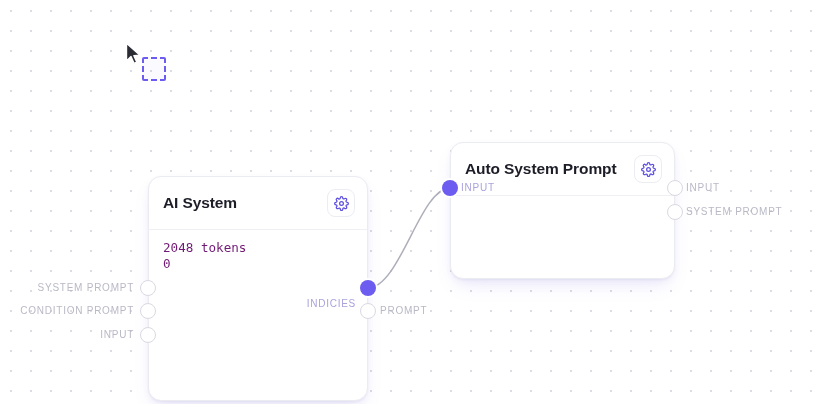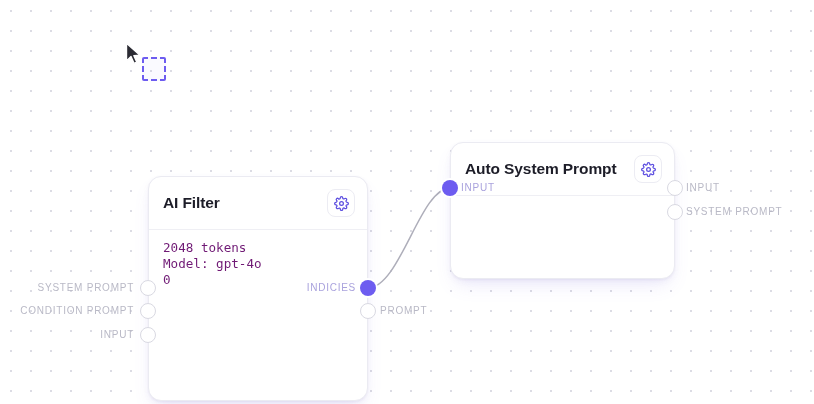--- a/index.html
+++ b/index.html
@@ -130,48 +130,47 @@
 <body>
 
 <div id="canvas">
 
   <svg id="edges" viewBox="0 0 814 404" width="814" height="404">
     <path id="edge-0" fill="none" stroke="#aeaeba" stroke-width="1.5" stroke-linecap="round" d="M 368,288 C 400,288 420,188 450,188"></path>
   </svg>
 
   <div class="node" id="node-ai-filter" style="left:148px; top:135px; width:220px; height:225px;">
     <div class="node-header" style="height:53px;">
-      <span class="node-title">AI Filter</span>
+      <span class="node-title">AI System</span>
       <div class="gear-btn">
         <span>
           <svg width="15" height="15" viewBox="0 0 24 24" fill="none" stroke="#5c4ee0" stroke-width="2" stroke-linecap="round" stroke-linejoin="round">
             <circle cx="12" cy="12" r="3"></circle>
             <path d="M19.4 15a1.65 1.65 0 0 0 .33 1.82l.06.06a2 2 0 1 1-2.83 2.83l-.06-.06a1.65 1.65 0 0 0-1.82-.33 1.65 1.65 0 0 0-1 1.51V21a2 2 0 1 1-4 0v-.09A1.65 1.65 0 0 0 9 19.4a1.65 1.65 0 0 0-1.82.33l-.06.06a2 2 0 1 1-2.83-2.83l.06-.06a1.65 1.65 0 0 0 .33-1.82 1.65 1.65 0 0 0-1.51-1H3a2 2 0 1 1 0-4h.09A1.65 1.65 0 0 0 4.6 9a1.65 1.65 0 0 0-.33-1.82l-.06-.06a2 2 0 1 1 2.83-2.83l.06.06a1.65 1.65 0 0 0 1.82.33H9a1.65 1.65 0 0 0 1-1.51V3a2 2 0 1 1 4 0v.09a1.65 1.65 0 0 0 1 1.51 1.65 1.65 0 0 0 1.82-.33l.06-.06a2 2 0 1 1 2.83 2.83l-.06.06a1.65 1.65 0 0 0-.33 1.82V9a1.65 1.65 0 0 0 1.51 1H21a2 2 0 1 1 0 4h-.09a1.65 1.65 0 0 0-1.51 1z"></path>
           </svg>
         </span>
       </div>
     </div>
     <div class="node-body">
       <div class="mono-line">2048 tokens</div>
-      <div class="mono-line">Model: gpt-4o</div>
       <div class="mono-line">0</div>
     </div>
   </div>
 
   <div class="port inactive" style="left:140px; top:280px;"></div>
   <div class="port-label right-aligned" style="left:0px; width:134px; top:280px; justify-content:flex-end;">SYSTEM PROMPT</div>
 
   <div class="port inactive" style="left:140px; top:303px;"></div>
   <div class="port-label right-aligned" style="left:0px; width:134px; top:303px; justify-content:flex-end;">CONDITION PROMPT</div>
 
   <div class="port inactive" style="left:140px; top:327px;"></div>
   <div class="port-label right-aligned" style="left:0px; width:134px; top:327px; justify-content:flex-end;">INPUT</div>
 
   <div class="port active" style="left:360px; top:280px;"></div>
-  <div class="port-label accent right-aligned" style="left:240px; width:116px; top:280px; justify-content:flex-end;">INDICIES</div>
+  <div class="port-label accent right-aligned" style="left:240px; width:116px; top:296px; justify-content:flex-end;">INDICIES</div>
 
   <div class="port inactive" style="left:360px; top:303px;"></div>
   <div class="port-label" style="left:380px; top:303px;">PROMPT</div>
 
   <div class="node" id="node-auto-system-prompt" style="left:450px; top:101px; width:225px; height:137px;">
     <div class="node-header" style="height:53px;">
       <span class="node-title">Auto System Prompt</span>
       <div class="gear-btn">
         <span>
           <svg width="15" height="15" viewBox="0 0 24 24" fill="none" stroke="#5c4ee0" stroke-width="2" stroke-linecap="round" stroke-linejoin="round">

